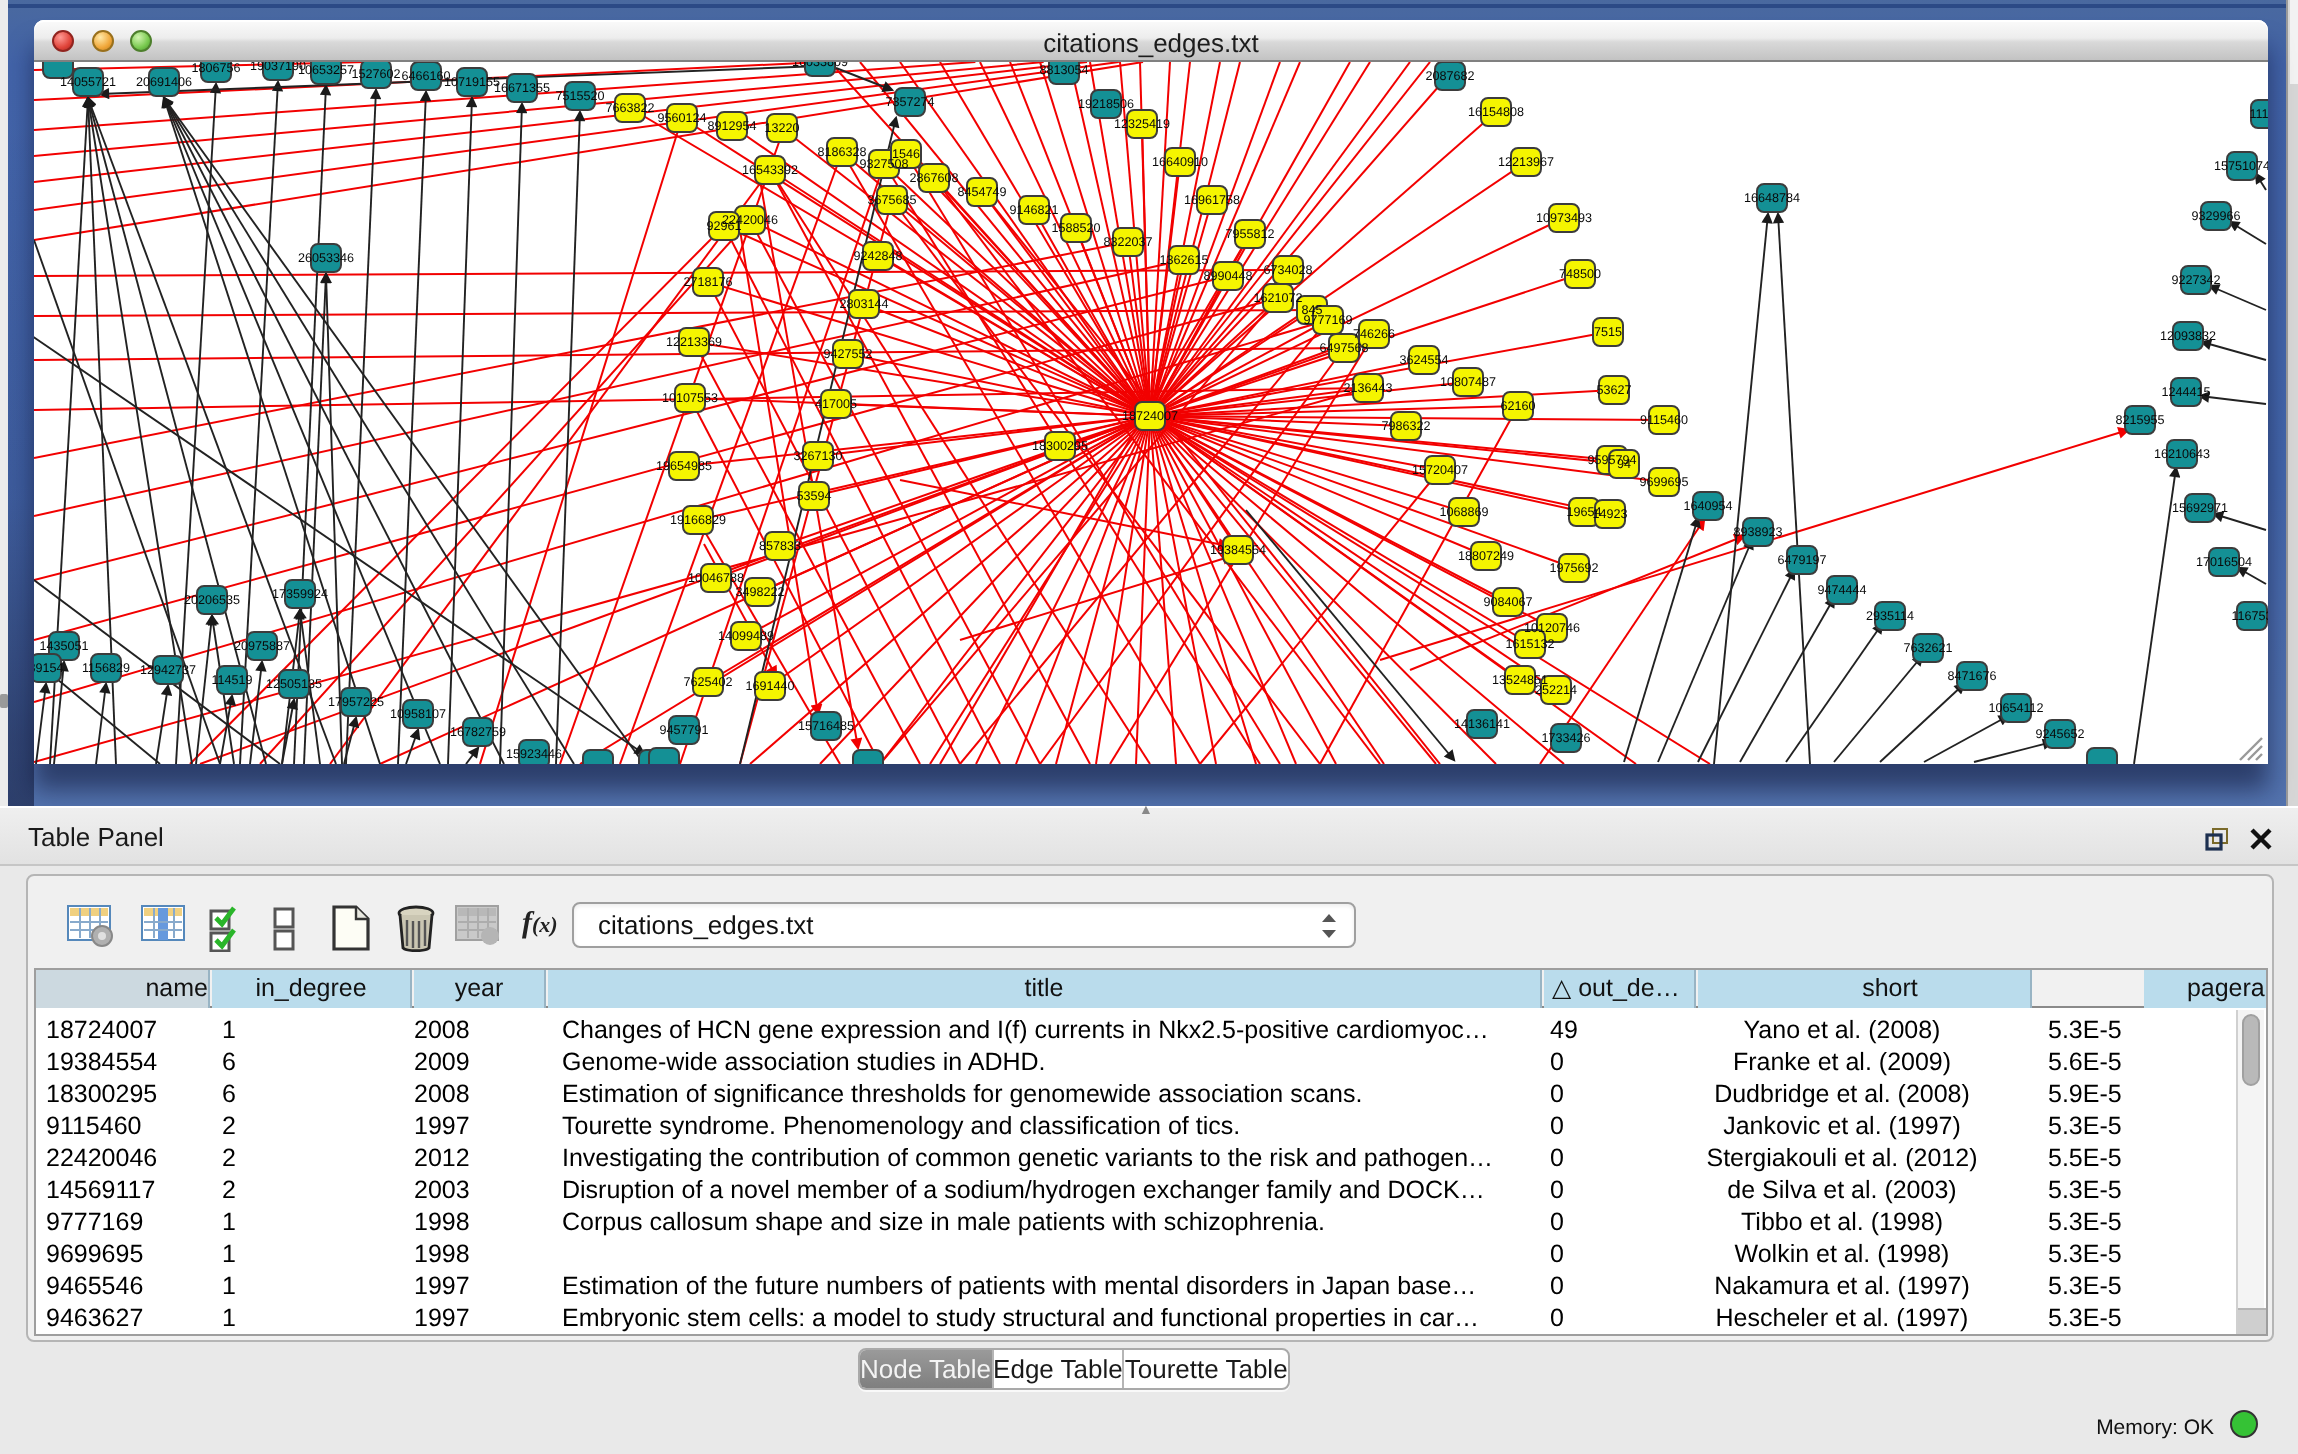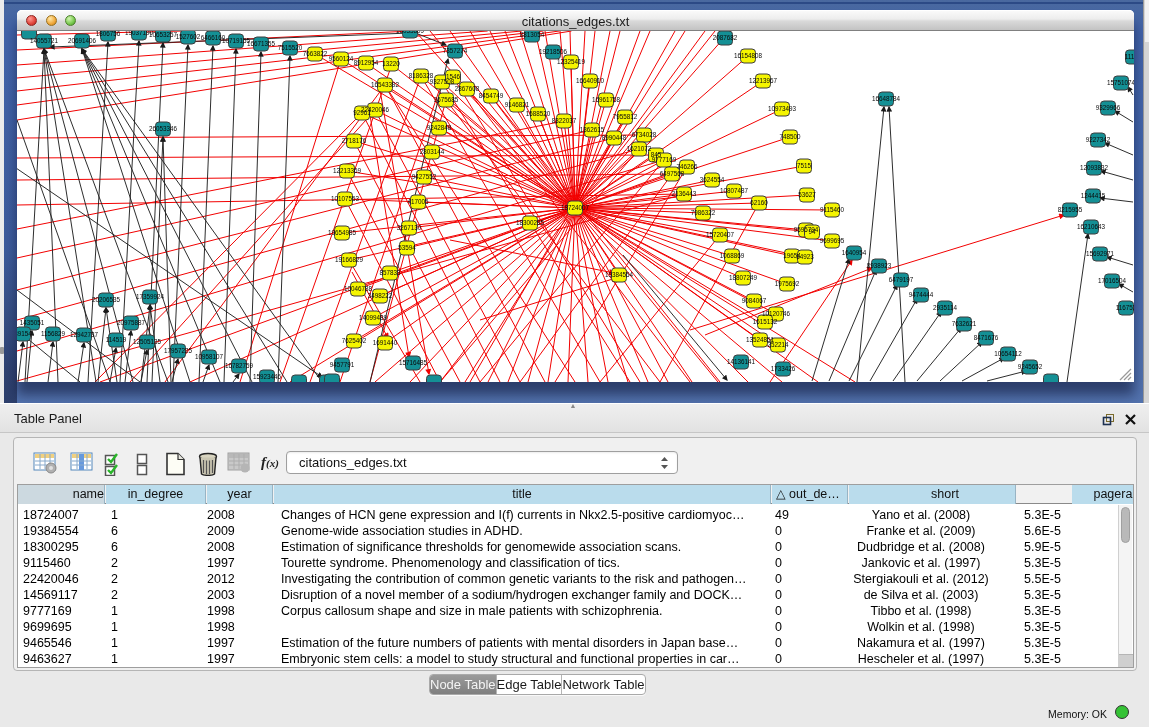--- a/index.html
+++ b/index.html
@@ -763,17 +763,17 @@
             <div class="thumb"></div>
             <div style="position:absolute;left:0;bottom:0;width:14px;height:14px;background:#cfcfcf;border-top:1px solid #b5b5b5;"></div>
           </div>
       </div>
     </div>
     <div id="tabs">
       <div class="sel">Node Table</div>
         <div class="sep"></div>
       <div>Edge Table</div>
         <div class="sep"></div>
-      <div>Network Table</div>
+      <div>Tourette Table</div>
     </div>
     <div id="mem">Memory: OK<span class="dot"></span></div>
   </div>
 </div>
 
 </body></html>

